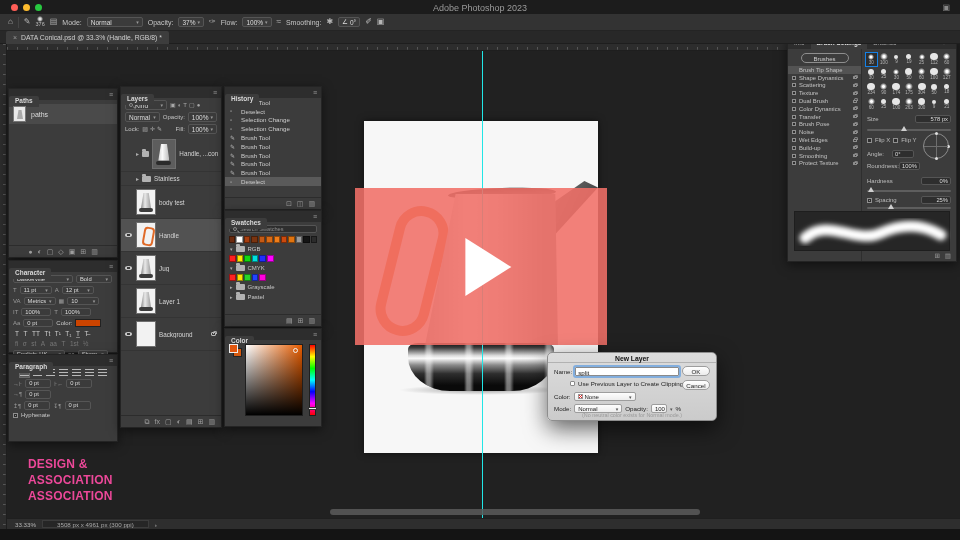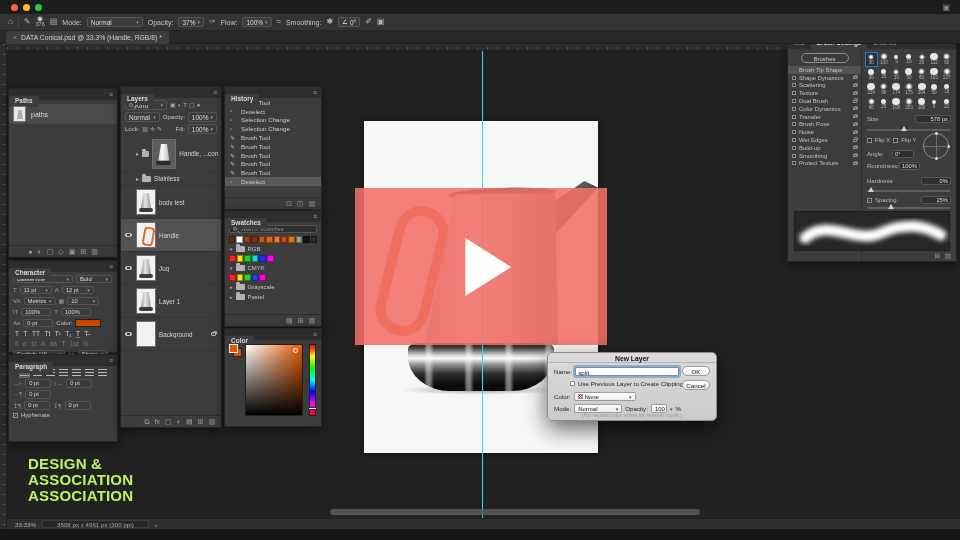--- a/index.html
+++ b/index.html
@@ -193,21 +193,21 @@
   .dial .dt3 { position:absolute; right:-2px; top:50%; width:3px; height:3px; margin-top:-1.5px; background:#e0e0e0; border-radius:50%; }
   .preview { position:absolute; left:6px; right:6px; top:174px; height:40px; background:#262626; border:1px solid #1e1e1e; }
   .bfoot { position:absolute; right:5px; bottom:2px; font-size:6.5px; color:#9a9a9a; display:flex; gap:5px; }
 
   
   .hscroll { left:330px; top:509px; width:370px; height:6px; background:#5b5b5b; border-radius:3px; z-index:7; opacity:.85; }
   .statusbar { left:7px; top:518px; width:953px; height:11px; background:#2e2e2e; border-top:1px solid #1f1f1f; z-index:9;
     display:flex; align-items:center; gap:6px; padding:0 8px; font-size:6.2px; color:#b5b5b5; }
   .docinfo { background:#262626; border:1px solid #3c3c3c; height:8px; line-height:7px; padding:0 14px; color:#a8a8a8; }
   .bottomband { left:0; top:529px; width:960px; height:11px; background:#141414; z-index:10; }
-  .watermark { left:28px; top:456px; z-index:3; color:#bef264; font-weight:bold; font-size:15px; line-height:16px; letter-spacing:0.2px; }
+  .watermark { left:28px; top:456px; z-index:3; color:#ec4899; font-weight:bold; font-size:12px; line-height:16px; letter-spacing:0.2px; }
 </style>
 </head>
 <body>
 
 <div class="stage">
 
   <div class="abs paste"></div>
   <div class="abs watermark">
     <div>DESIGN &amp;</div>
     <div>ASSOCIATION</div>
@@ -223,20 +223,21 @@
   </div>
   <div class="abs guide"></div>
   <div class="abs overlay">
     <div class="play-tri"></div>
   </div>
 
   <div class="abs titlebar">
     <span class="tl r"></span>
     <span class="tl y"></span>
     <span class="tl g"></span>
+    <span class="apptitle">Adobe Photoshop 2023</span>
     <span class="tb-right">▣</span>
   </div>
 
   <div class="abs optbar">
     <span class="ob-ic">⌂</span>
     <span class="ob-sep"></span>
     <span class="ob-ic">✎</span>
     <span class="brushsize">
       <span class="bdot"></span>
       <span>376</span>

